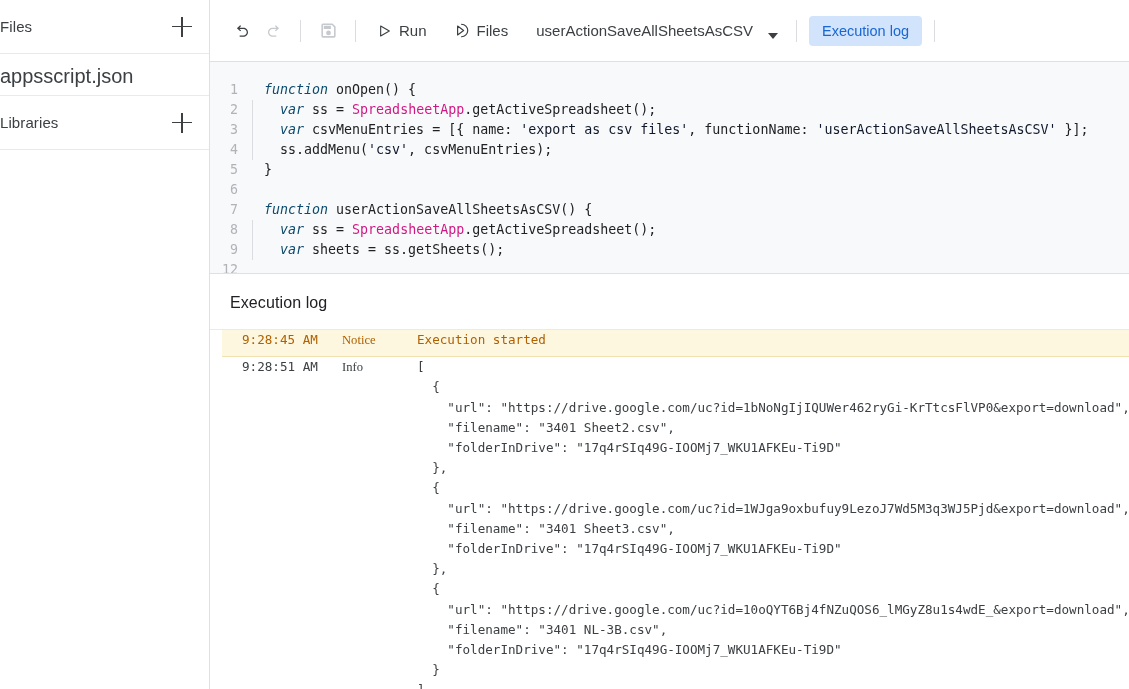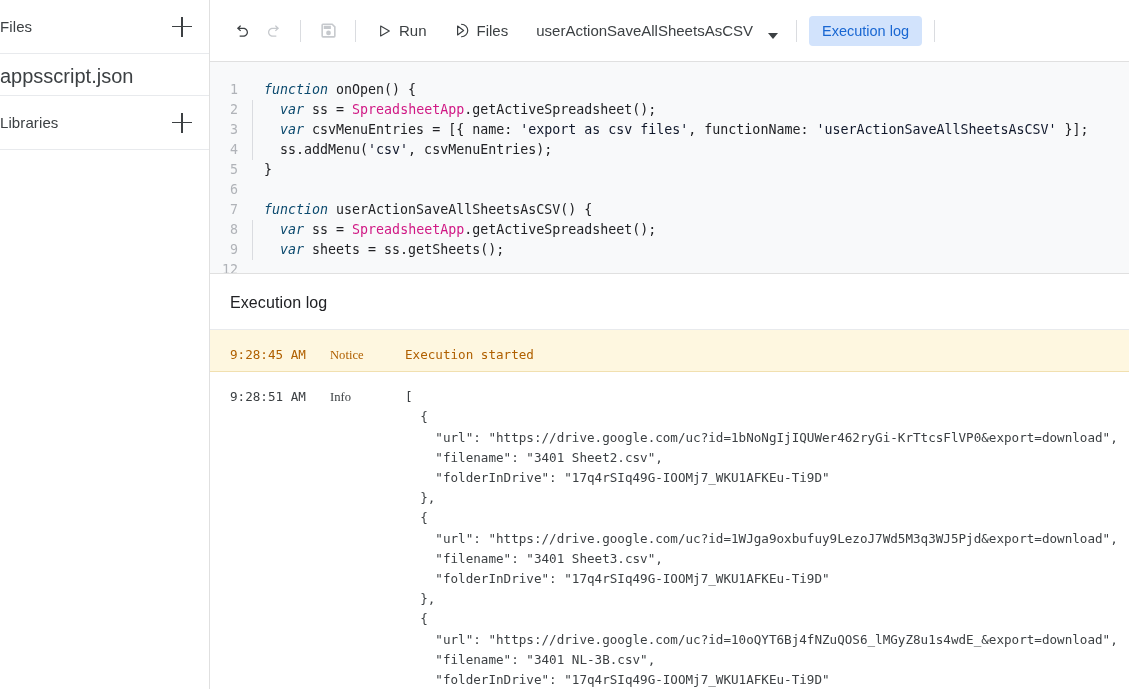--- a/index.html
+++ b/index.html
@@ -132,21 +132,21 @@
     font-size: 16px; color: #202124; font-weight: 400;
     padding: 20px 0 17px 20px;
     border-bottom: 1px solid #e8eaed;
     letter-spacing: .1px;
   }
   .log-rows { flex: 1 1 auto; overflow: hidden; }
   .log-row {
     display: flex; align-items: flex-start;
     font-family: "DejaVu Sans Mono", "Liberation Mono", monospace;
     font-size: 12.6px; line-height: 20.2px;
-    padding: 15px 0 6px 20px; white-space: pre;
+    padding: 0 0 6px 20px; white-space: pre; margin-left: 12px;
   }
   .log-row.notice { background: #fef7e0; color: #b06000; border-bottom:1px solid #f1e0b0; }
   .log-row.info { color: #3c4043; }
   .lr-time { width: 100px; min-width: 100px; }
   .lr-level { width: 75px; min-width: 75px; font-family: Liberation Serif, serif; }
   .lr-msg { flex: 1 1 auto; }
 </style>
 </head>
 <body>
 

